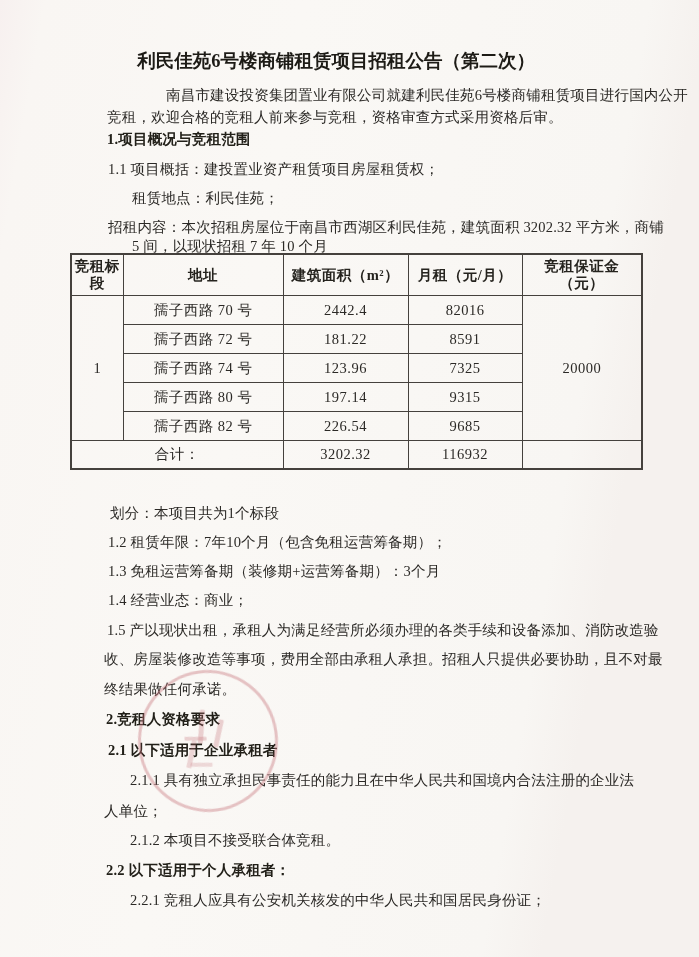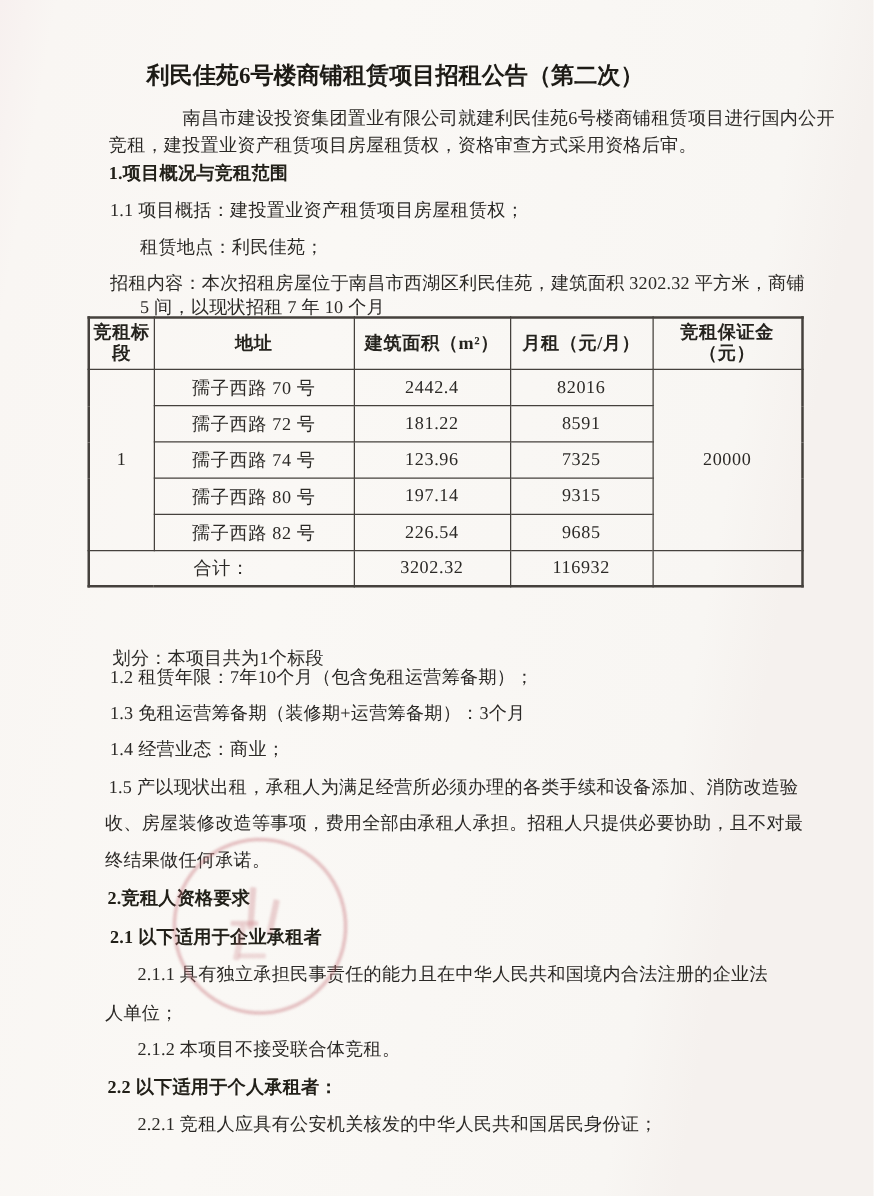--- a/index.html
+++ b/index.html
@@ -3,21 +3,21 @@
 <meta charset="utf-8">
 <style>
   html,body { margin:0; padding:0; }
   body { width:699px; height:957px; overflow:hidden; }
   .page {
     position:relative; width:699px; height:957px;
     background:linear-gradient(100deg,#f7f0ef 0px,#f9f6f3 45px,#faf8f5 300px,#f8f6f3 640px,#f5f1ee 699px);
     font-family:"Liberation Serif","DejaVu Serif",serif;
     color:#2b2926;
   }
-  .ln { position:absolute; white-space:nowrap; font-size:14.5px; letter-spacing:0.2px; line-height:20px; }
+  .ln { position:absolute; white-space:nowrap; font-size:14.5px; letter-spacing:0.2px; line-height:20px;margin-left:20px; }
   .b  { font-weight:700; color:#222019; }
   .title-ln { font-size:18.5px; font-weight:700; text-align:center; width:632px; left:0; letter-spacing:0; color:#1d1b16; }
   .u { text-underline-offset:3px; text-decoration-thickness:1px; }
 
   table.lots {
     position:absolute; left:70px; top:253px; width:571px;
     border-collapse:collapse; table-layout:fixed;
     border:2px solid #45413d;
   }
   table.lots th, table.lots td {
@@ -43,21 +43,21 @@
               box-shadow:6px 26px 0 rgba(197,112,120,0.24); }
 </style>
 </head>
 <body>
 
 <div class="page">
 
   <div class="ln title-ln" style="top:51px;">利民佳苑6号楼商铺租赁项目招租公告（第二次）</div>
 
   <div class="ln" style="top:85px;left:146px;">南昌市建设投资集团置业有限公司就建利民佳苑6号楼商铺租赁项目进行国内公开</div>
-  <div class="ln" style="top:107px;left:87px;"><span>竞租，建投置业资产租赁项目房屋租赁权，资格审查方式采用</span><span class="u">资格后审</span><span>。</span></div>
+  <div class="ln" style="top:107px;left:87px;"><span>竞租，欢迎合格的竞租人前来参与竞租，资格审查方式采用</span><span class="u">资格后审</span><span>。</span></div>
 
   <div class="ln b" style="top:129px;left:87px;text-align:right;">1.项目概况与竞租范围</div>
   <div class="ln" style="top:159px;left:88px;">1.1 项目概括：建投置业资产租赁项目房屋租赁权；</div>
   <div class="ln" style="top:188px;left:112px;">租赁地点：利民佳苑；</div>
   <div class="ln" style="top:217px;left:88px;">招租内容：本次招租房屋位于南昌市西湖区利民佳苑，建筑面积 3202.32 平方米，商铺</div>
   <div class="ln" style="top:236px;left:112px;">5 间，以现状招租 7 年 10 个月</div>
 
   <table class="lots">
     <colgroup>
       <col style="width:52px">
@@ -105,21 +105,21 @@
       </tr>
       <tr class="total">
         <td colspan="2">合计：</td>
         <td>3202.32</td>
         <td>116932</td>
         <td></td>
       </tr>
     </tbody>
   </table>
 
-  <div class="ln" style="top:517px;left:90px;">划分：本项目共为1个标段</div>
+  <div class="ln" style="top:503px;left:90px;">划分：本项目共为1个标段</div>
   <div class="ln" style="top:532px;left:88px;">1.2 租赁年限：7年10个月（包含免租运营筹备期）；</div>
   <div class="ln" style="top:561px;left:88px;">1.3 免租运营筹备期（装修期+运营筹备期）：3个月</div>
   <div class="ln" style="top:590px;left:88px;">1.4 经营业态：商业；</div>
   <div class="ln" style="top:620px;left:87px;">1.5 产以现状出租，承租人为满足经营所必须办理的各类手续和设备添加、消防改造验</div>
   <div class="ln" style="top:649px;left:84px;">收、房屋装修改造等事项，费用全部由承租人承担。招租人只提供必要协助，且不对最</div>
   <div class="ln" style="top:679px;left:84px;">终结果做任何承诺。</div>
 
   <div class="ln b" style="top:709px;left:86px;">2.竞租人资格要求</div>
   <div class="ln b" style="top:740px;left:88px;">2.1 以下适用于企业承租者</div>
   <div class="ln" style="top:770px;left:110px;">2.1.1 具有独立承担民事责任的能力且在中华人民共和国境内合法注册的企业法</div>

